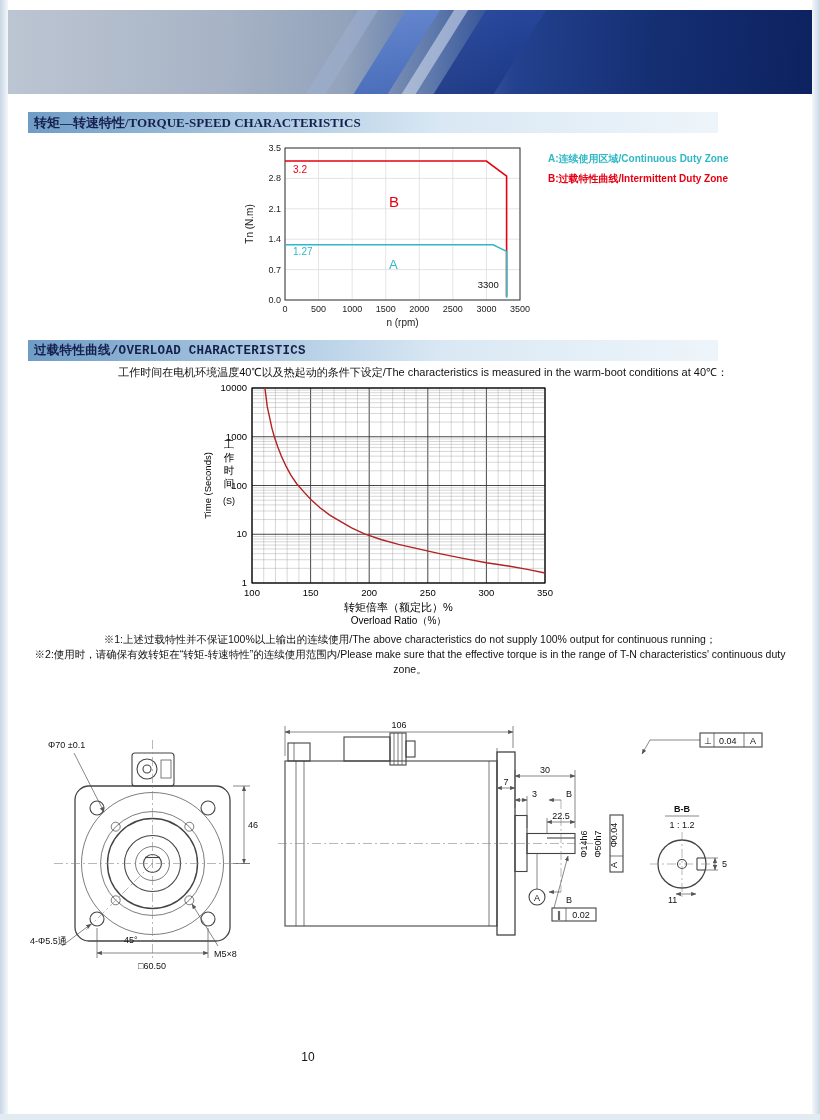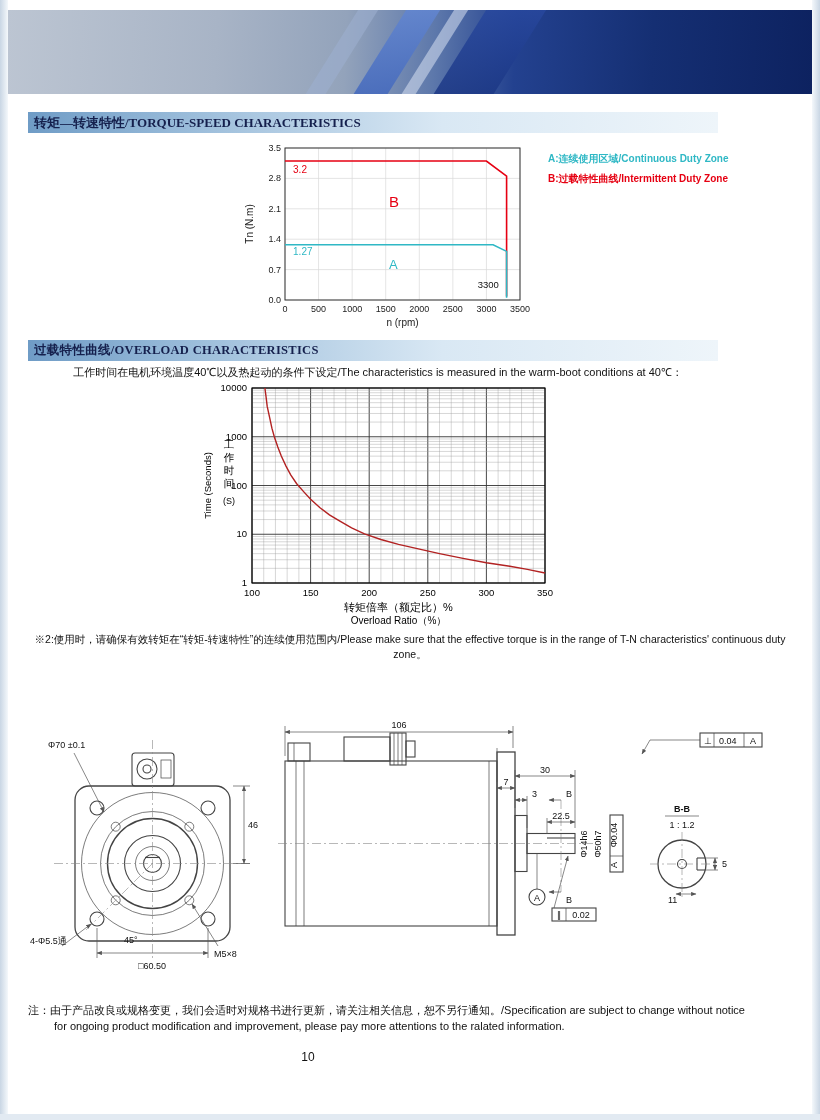--- a/index.html
+++ b/index.html
@@ -16,29 +16,29 @@
   .bn{position:absolute;top:-30px;height:150px;transform:skewX(-32deg)}
   .bn.s4{left:40%;width:20px;background:#9dafce;opacity:.6}
   .bn.s1{left:46%;width:34px;background:linear-gradient(180deg,#6c8fd6,#3a5fb5);opacity:.9}
   .bn.s2{left:52%;width:14px;background:#d8e2f2;opacity:.55}
   .bn.s3{left:56%;width:60px;background:linear-gradient(180deg,#2c4da6,#16307a);opacity:.85}
 
   .secbar{position:absolute;left:28px;width:690px;height:21px;display:flex;align-items:center;padding-left:6px;
           background:linear-gradient(90deg,#6f9cc6 0%,#9dbedb 25%,#d9e8f4 60%,#eef5fa 100%)}
   .secbar span{font-weight:bold;font-size:13px;color:#15204d;white-space:nowrap}
   .secbar.serif span{font-family:"Liberation Serif",serif}
-  .secbar.mono span{font-family:Liberation Serif, serif;font-size:12.5px;letter-spacing:.3px}
+  .secbar.mono span{font-family:Liberation Mono, monospace;font-size:12.5px;letter-spacing:.3px}
 
   svg text{font-family:"Liberation Sans",sans-serif}
   #chart1,#chart2{position:absolute}
   #chart1{left:235px;top:138px}
   #chart2{left:195px;top:378px}
 
   .legend{position:absolute;font-size:10px;font-weight:bold;white-space:nowrap}
-  .note{position:absolute;left:28px;width:700px;top:364px;text-align:center;font-size:11px;color:#111}
+  .note{position:absolute;left:28px;width:700px;top:364px;text-align:right;font-size:11px;color:#111}
   .footnotes{position:absolute;left:28px;width:764px;top:632px;text-align:center;font-size:10.5px;color:#111;line-height:15px}
 
   #drawing{position:absolute;left:28px;top:696px}
   .oln{stroke:#444;fill:none;stroke-width:1.1}
   .oln .thin,line.thin{stroke-width:.7}
   .cl{stroke:#888;stroke-width:.6;stroke-dasharray:9 3 2 3;fill:none}
   .dim{stroke:#555;stroke-width:.7;fill:none}
   .lab text{font-size:9px;fill:#111;stroke:none}
 
   .footer{position:absolute;left:28px;top:1002px;width:764px;font-size:11px;color:#111;line-height:16px}
@@ -199,20 +199,21 @@
         <text x="16" y="107.5" text-anchor="middle" font-size="9.5" transform="rotate(-90 16 107.5)">Time (Seconds)</text>
         <text x="34" y="70" text-anchor="middle" font-size="10.5">工</text>
         <text x="34" y="83" text-anchor="middle" font-size="10.5">作</text>
         <text x="34" y="96" text-anchor="middle" font-size="10.5">时</text>
         <text x="34" y="109" text-anchor="middle" font-size="10.5">间</text>
         <text x="34" y="126" text-anchor="middle" font-size="9">(S)</text>
       </g>
     </svg>
 
   <div class="footnotes">
+    <div>※1:上述过载特性并不保证100%以上输出的连续使用/The above characteristics do not supply 100% output for continuous running；</div>
     <div>※2:使用时，请确保有效转矩在“转矩-转速特性”的连续使用范围内/Please make sure that the effective torque is in the range of T-N characteristics' continuous duty zone。</div>
   </div>
 
 
   <svg id="drawing" width="764" height="300" viewBox="0 0 764 300">
     <defs>
       <marker id="arr" orient="auto-start-reverse" markerWidth="8" markerHeight="6" refX="7" refY="3">
         <path d="M0,0 L7.5,3 L0,6 z" fill="#555"></path>
       </marker>
     </defs>
@@ -355,19 +356,15 @@
       </g>
       <g class="lab">
         <text x="654" y="116" text-anchor="middle" font-size="10" font-weight="bold">B-B</text>
         <text x="654" y="132" text-anchor="middle">1 : 1.2</text>
         <text x="640" y="207" font-size="8.5">11</text>
         <text x="694" y="171" font-size="8.5">5</text>
       </g>
     </g>
   </svg>
 
-  <div class="footer">
-    <div class="l1">注：由于产品改良或规格变更，我们会适时对规格书进行更新，请关注相关信息，恕不另行通知。/Specification are subject to change without notice</div>
-    <div class="l2">for ongoing product modification and improvement, please pay more attentions to the ralated information.</div>
-  </div>
 
   <div class="pagenum">10</div>
 </div>
 
 </body></html>

